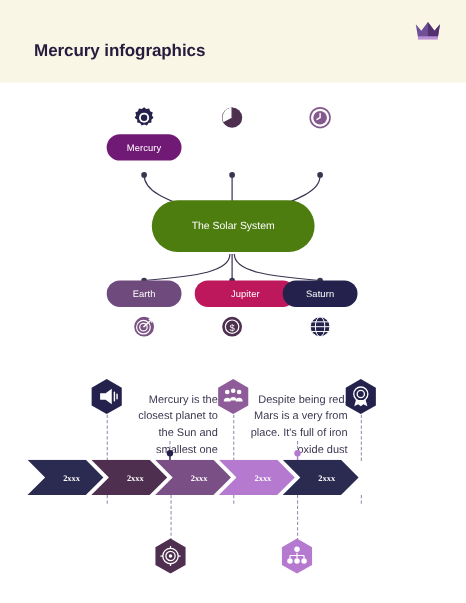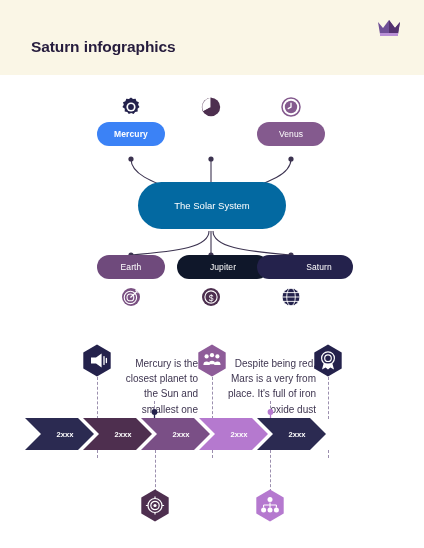--- a/index.html
+++ b/index.html
@@ -29,47 +29,47 @@
   .pill{
     position:absolute;height:24px;border-radius:12px;
     display:flex;align-items:center;justify-content:center;
     color:#ffffff;font-size:8.5px;letter-spacing:0.1px;
   }
   .node-icon{
     position:absolute;width:20px;height:20px;
   }
   .center-box{
     position:absolute;left:138px;top:107px;width:148px;height:47px;
-    background:#0369a1;border-radius:24px;
+    background:#4d7c0f;border-radius:24px;
     display:flex;align-items:center;justify-content:center;
     color:#ffffff;font-size:9.5px;
   }
   
   .timeline{position:absolute;left:0;top:325px;width:424px;height:223px;}
   .hexicon{position:absolute;width:30px;height:33px;}
   .dash{
     position:absolute;width:0;border-left:1.2px dashed #9b8fae;
   }
   .pin{position:absolute;width:7px;height:11px;}
   .blurb{
     position:absolute;text-align:right;
     font-size:10px;line-height:1.52;color:#3e3550;
   }
   .chevrons{position:absolute;left:0;top:93px;width:424px;height:32px;}
   .chev-label{
     position:absolute;top:103px;height:12px;
     font-size:7.6px;font-weight:bold;color:#ffffff;
-    display:flex;align-items:center;justify-content:center;
+    display:flex;align-items:center;justify-content:center;font-family:Liberation Serif, serif;
   }
 </style>
 </head>
 <body>
 
 <div class="header">
-  <div class="header-title">Saturn infographics</div>
+  <div class="header-title">Mercury infographics</div>
   <svg class="crown" viewBox="0 0 26 20">
     <path d="M2 4 L7 10 L13 2 L19 10 L24 4 L22 16 L4 16 Z" fill="#6f4f96"></path>
     <path d="M13 2 L19 10 L24 4 L22 16 L13 16 Z" fill="#53316f"></path>
     <rect x="4" y="15" width="18" height="3" fill="#b98fd6"></rect>
   </svg>
 </div>
 
 <div class="diagram">
 
   <svg class="svg-links" viewBox="0 0 424 250">
@@ -99,38 +99,35 @@
     <path d="M10 10 L10 0.8 A9.2 9.2 0 0 0 2.3 14.2 Z" fill="#ffffff"></path>
     <path d="M10 10 L2.3 14.2 A9.2 9.2 0 0 0 4.5 16.6 Z" fill="#4d2f4f"></path>
     <path d="M10 10 L10 0.8" stroke="#4d2f4f" stroke-width="1.1"></path>
   </svg>
   <svg class="node-icon" style="left:281px;top:22px;" viewBox="0 0 20 20">
     <circle cx="10" cy="10" r="9" fill="none" stroke="#845a8e" stroke-width="1.5"></circle>
     <circle cx="10" cy="10" r="6.2" fill="#845a8e"></circle>
     <path d="M10 6.2 L10 10 L7.2 11.6" fill="none" stroke="#ffffff" stroke-width="1.3" stroke-linecap="round"></path>
   </svg>
 
-  <div class="pill" style="left:97px;top:47px;width:68px;background:#3b82f6;font-weight:bold;">
+  <div class="pill" style="left:97px;top:47px;width:68px;background:#701a75;">
     <span>Mercury</span>
-  </div>
-  <div class="pill" style="left:257px;top:47px;width:68px;background:#845a8e;">
-    <span>Venus</span>
   </div>
 
   <div class="center-box">
     <span>The Solar System</span>
   </div>
 
   <div class="pill" style="left:97px;top:180px;width:68px;background:#6f4a7c;align-items:center;">
     <span>Earth</span>
   </div>
-  <div class="pill" style="left:177px;top:180px;width:92px;background:#0f172a;">
+  <div class="pill" style="left:177px;top:180px;width:92px;background:#be185d;">
     <span>Jupiter</span>
   </div>
-  <div class="pill" style="left:257px;top:180px;width:68px;background:#24224c;padding-left:28px;">
+  <div class="pill" style="left:257px;top:180px;width:68px;background:#24224c;">
     <span>Saturn</span>
   </div>
 
   <svg class="node-icon" style="left:121px;top:212px;" viewBox="0 0 20 20">
     <circle cx="10" cy="10" r="9" fill="#7a5182"></circle>
     <circle cx="9.4" cy="10.4" r="6.2" fill="none" stroke="#ffffff" stroke-width="1.1"></circle>
     <circle cx="9.4" cy="10.4" r="3.4" fill="none" stroke="#ffffff" stroke-width="1.1"></circle>
     <path d="M9.4 10.4 L16.2 4.2" stroke="#ffffff" stroke-width="1.3"></path>
     <path d="M14.2 3.3 L17 3.5 L17 6.3" fill="none" stroke="#ffffff" stroke-width="1.1"></path>
   </svg>

